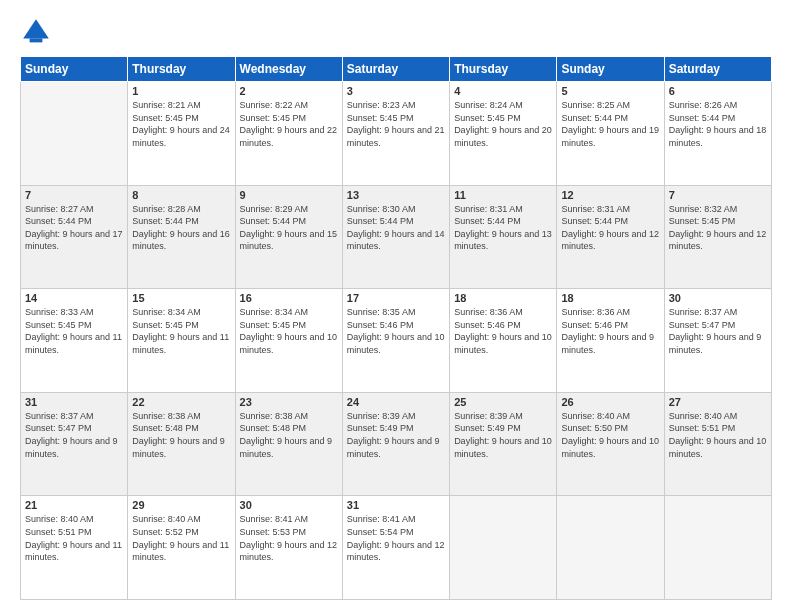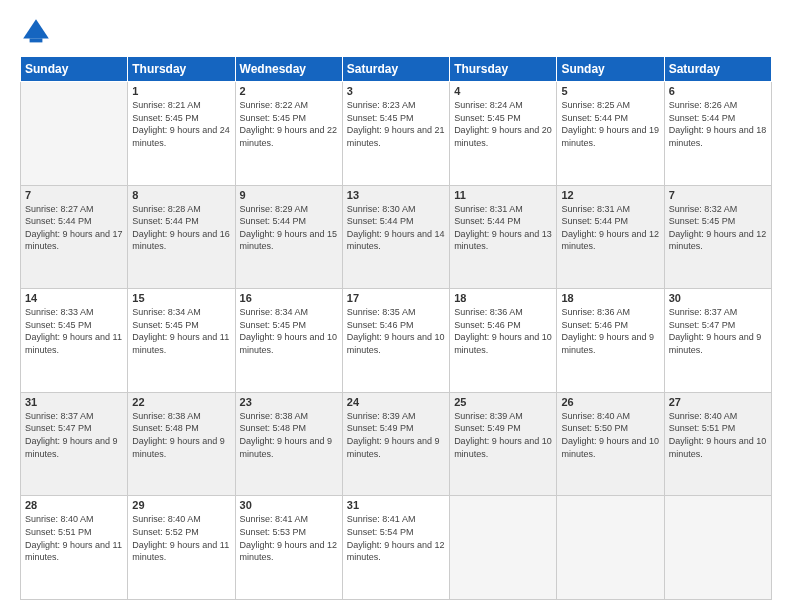--- a/index.html
+++ b/index.html
@@ -250,21 +250,21 @@
             <div class="day-number">26</div>
             <div class="day-info">Sunrise: 8:40 AM<br>Sunset: 5:50 PM<br>Daylight: 9 hours and 10 minutes.</div>
           </td>
           <td>
             <div class="day-number">27</div>
             <div class="day-info">Sunrise: 8:40 AM<br>Sunset: 5:51 PM<br>Daylight: 9 hours and 10 minutes.</div>
           </td>
         </tr>
         <tr>
           <td>
-            <div class="day-number">28</div>
+            <div class="day-number">21</div>
             <div class="day-info">Sunrise: 8:40 AM<br>Sunset: 5:51 PM<br>Daylight: 9 hours and 11 minutes.</div>
           </td>
           <td>
             <div class="day-number">29</div>
             <div class="day-info">Sunrise: 8:40 AM<br>Sunset: 5:52 PM<br>Daylight: 9 hours and 11 minutes.</div>
           </td>
           <td>
             <div class="day-number">30</div>
             <div class="day-info">Sunrise: 8:41 AM<br>Sunset: 5:53 PM<br>Daylight: 9 hours and 12 minutes.</div>
           </td>

